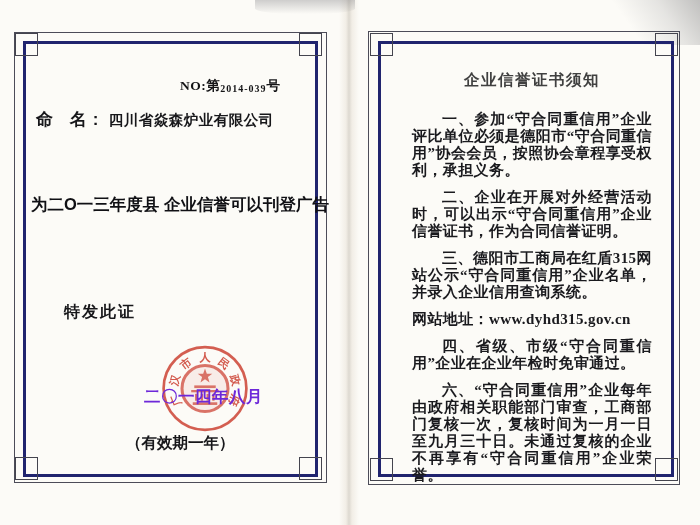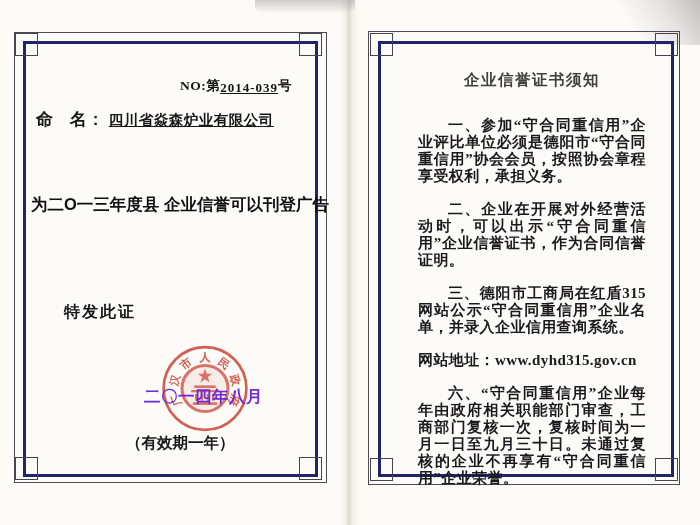--- a/index.html
+++ b/index.html
@@ -42,24 +42,24 @@
   .rp-sq-bl{left:370px;top:458px;}
   .rp-sq-br{left:655px;top:458px;}
 
   
   .serial{
     position:absolute;left:180px;top:77px;
     font-family:"Liberation Serif","DejaVu Serif",serif;
     font-weight:bold;font-size:13.5px;letter-spacing:0.5px;color:#141416;
     white-space:nowrap;
   }
-  .serial .num{font-size:13px;position:relative;top:2px;letter-spacing:1px;text-decoration:underline;}
+  .serial .num{font-size:10px;position:relative;top:2px;letter-spacing:1px;}
   .name-line{position:absolute;left:36px;top:108px;white-space:nowrap;}
   .name-label{font-size:17px;font-weight:bold;letter-spacing:6px;color:#17171a;}
-  .company{font-size:14.5px;font-weight:bold;letter-spacing:0.5px;color:#17171a;text-decoration:underline;}
+  .company{font-size:14.5px;font-weight:bold;letter-spacing:0.5px;color:#17171a;}
   .award{
     position:absolute;left:31px;top:194px;width:284px;
     font-size:16.5px;font-weight:bold;color:#101014;
     white-space:nowrap;letter-spacing:0px;
   }
   .grant{position:absolute;left:64px;top:302px;font-size:16px;font-weight:bold;letter-spacing:2px;color:#17171a;}
   .date-line{
     position:absolute;left:144px;top:386px;z-index:6;
     font-size:16.5px;font-weight:bold;letter-spacing:0.5px;color:#6d28d9;white-space:nowrap;
   }
@@ -72,21 +72,21 @@
   .notice-title{
     position:absolute;left:402px;top:70px;width:260px;text-align:center;
     font-size:15.5px;font-weight:bold;letter-spacing:1.5px;color:#404040;
   }
   .notice-body{
     position:absolute;left:402px;top:101px;width:260px;
     font-family:"Liberation Serif","DejaVu Serif",serif;
     font-size:15px;line-height:17px;font-weight:bold;color:#1a1a1e;
     text-align:justify;letter-spacing:0.4px;
   }
-  .notice-body p{margin:16px;}
+  .notice-body p{margin:10px;}
   .notice-body p.indent{text-indent:2em;}
 </style>
 </head>
 <body>
 
 <div class="canvas">
 
   <div class="crease"></div>
   <div class="shade-tr"></div>
   <div class="smudge-top"></div>
@@ -147,17 +147,18 @@
     <div class="corner-sq rp-sq-tr"></div>
     <div class="corner-sq rp-sq-bl"></div>
     <div class="corner-sq rp-sq-br"></div>
 
     <div class="notice-title">企业信誉证书须知</div>
     <div class="notice-body">
         <p class="notice indent">一、参加“守合同重信用”企业评比单位必须是德阳市“守合同重信用”协会会员，按照协会章程享受权利，承担义务。</p>
         <p class="notice indent">二、企业在开展对外经营活动时，可以出示“守合同重信用”企业信誉证书，作为合同信誉证明。</p>
         <p class="notice indent">三、德阳市工商局在红盾315网站公示“守合同重信用”企业名单，并录入企业信用查询系统。</p>
         <p class="notice">网站地址：www.dyhd315.gov.cn</p>
+        <p class="notice indent">四、省级、市级“守合同重信用”企业在企业年检时免审通过。</p>
         <p class="notice indent">六、“守合同重信用”企业每年由政府相关职能部门审查，工商部门复核一次，复核时间为一月一日至九月三十日。未通过复核的企业不再享有“守合同重信用”企业荣誉。</p>
       </div>
   </div>
 
 </div>
 
 </body></html>

